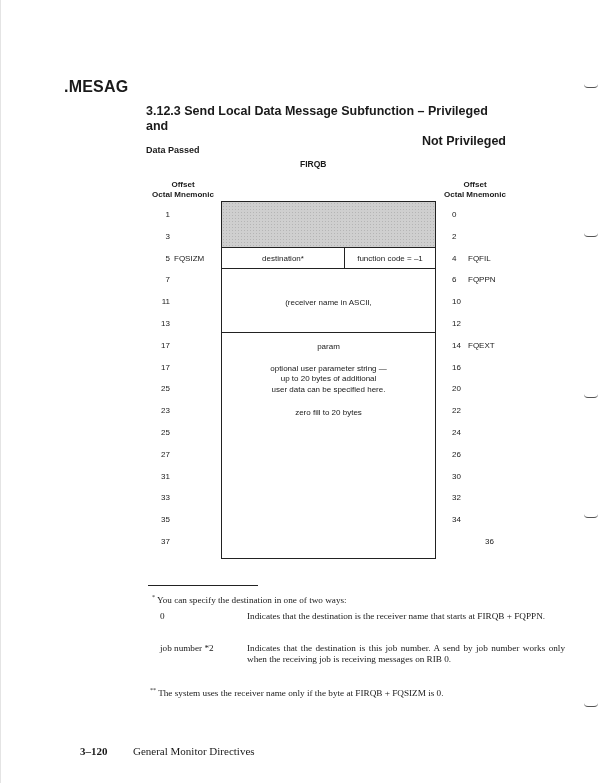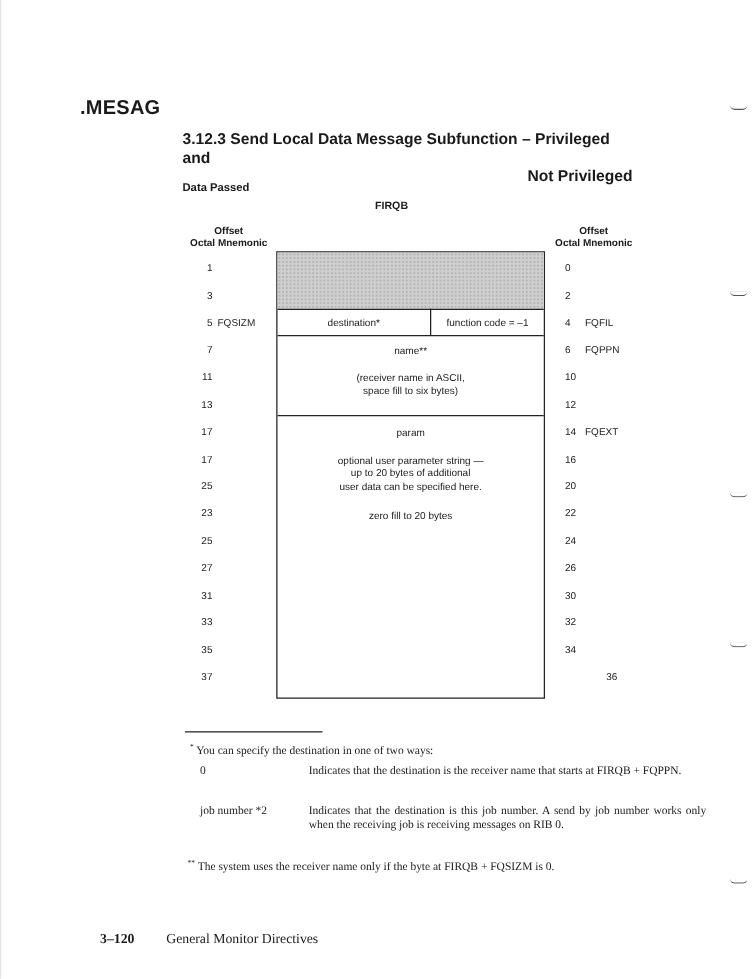--- a/index.html
+++ b/index.html
@@ -111,23 +111,21 @@
 
 <div class="abs box sans">
   <div class="gray"></div>
   <div class="hline" style="top:45px;"></div>
   <div class="vline" style="left:122px; top:45px; height:21px;"></div>
   <div class="hline" style="top:66px;"></div>
 
   <div class="cell-text" style="left:0; width:122px; top:52px;">destination*</div>
   <div class="cell-text" style="left:123px; width:90px; top:52px;">function code  =  –1</div>
 
-  <div class="cell-text" style="left:0; right:0; top:74px;">name**</div>
   <div class="cell-text" style="left:0; right:0; top:96px;">(receiver name in ASCII,</div>
-  <div class="cell-text" style="left:0; right:0; top:106px;">space fill to six bytes)</div>
 
   <div class="hline" style="top:130px;"></div>
 
   <div class="cell-text" style="left:0; right:0; top:140px;">param</div>
   <div class="cell-text" style="left:0; right:0; top:162px;">optional user parameter string —</div>
   <div class="cell-text" style="left:0; right:0; top:172px;">up to 20 bytes of additional</div>
   <div class="cell-text" style="left:0; right:0; top:183px;">user data can be specified here.</div>
   <div class="cell-text" style="left:0; right:0; top:206px;">zero fill to 20 bytes</div>
 </div>
 

